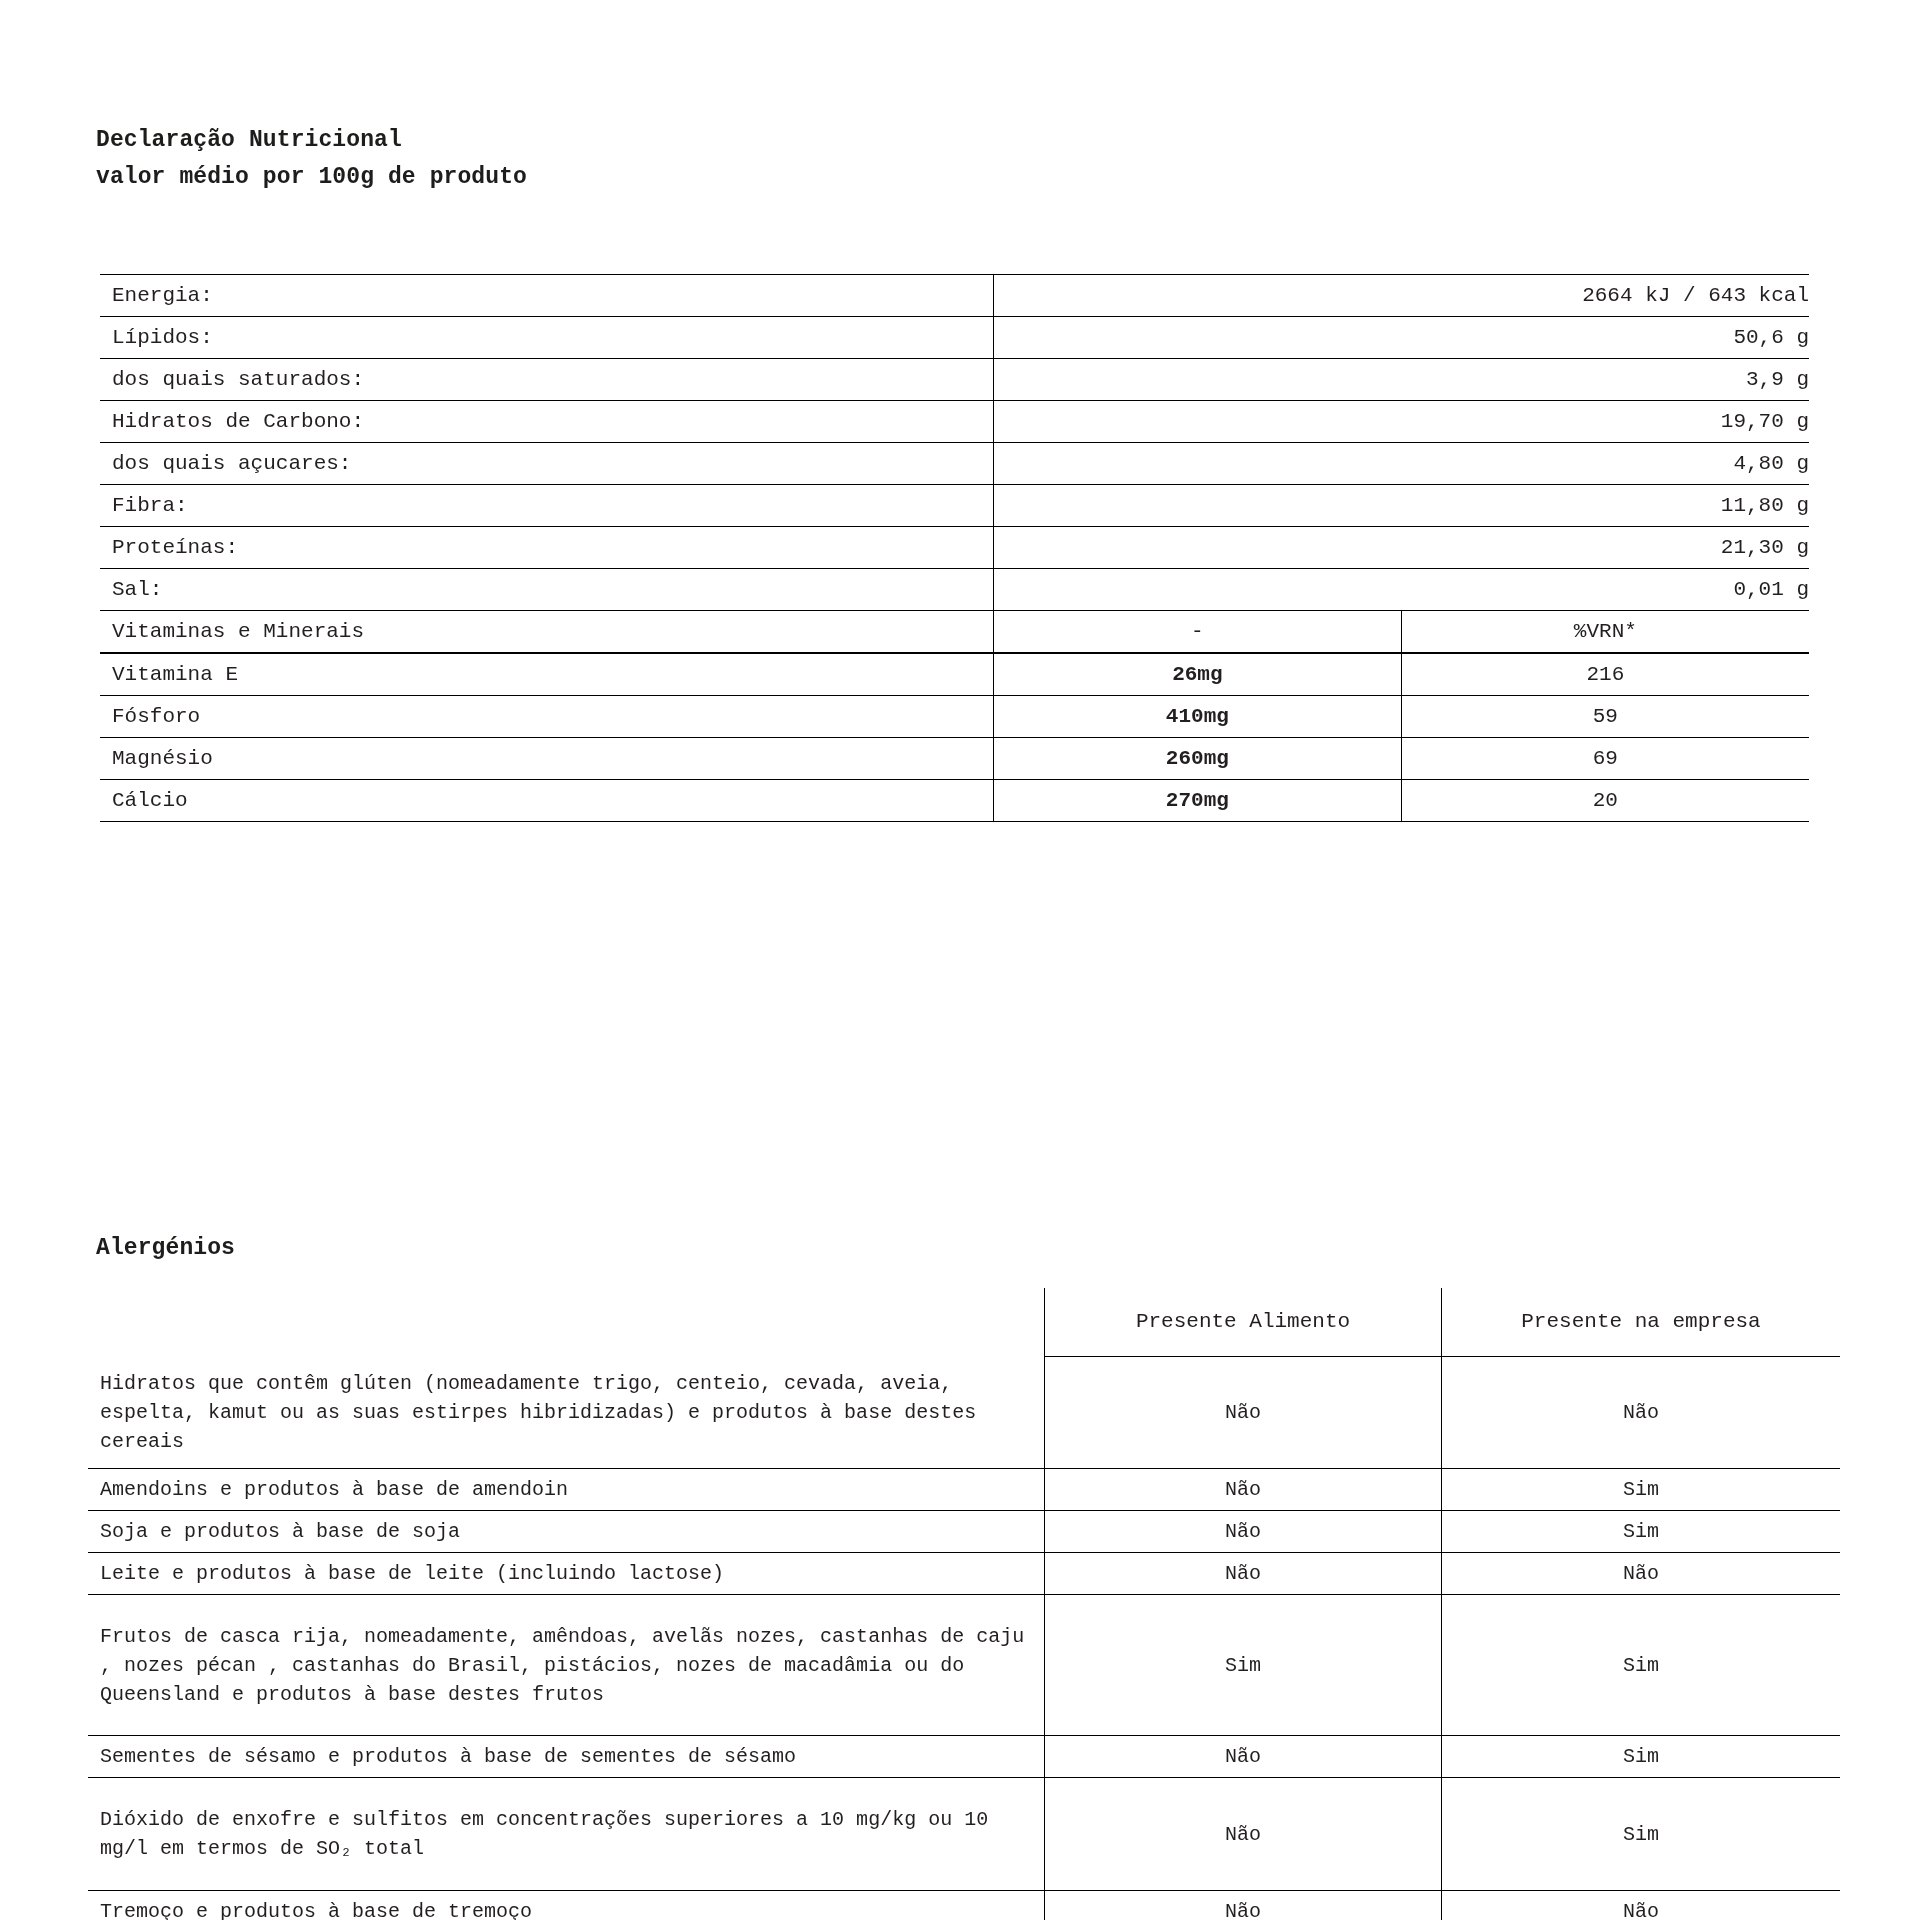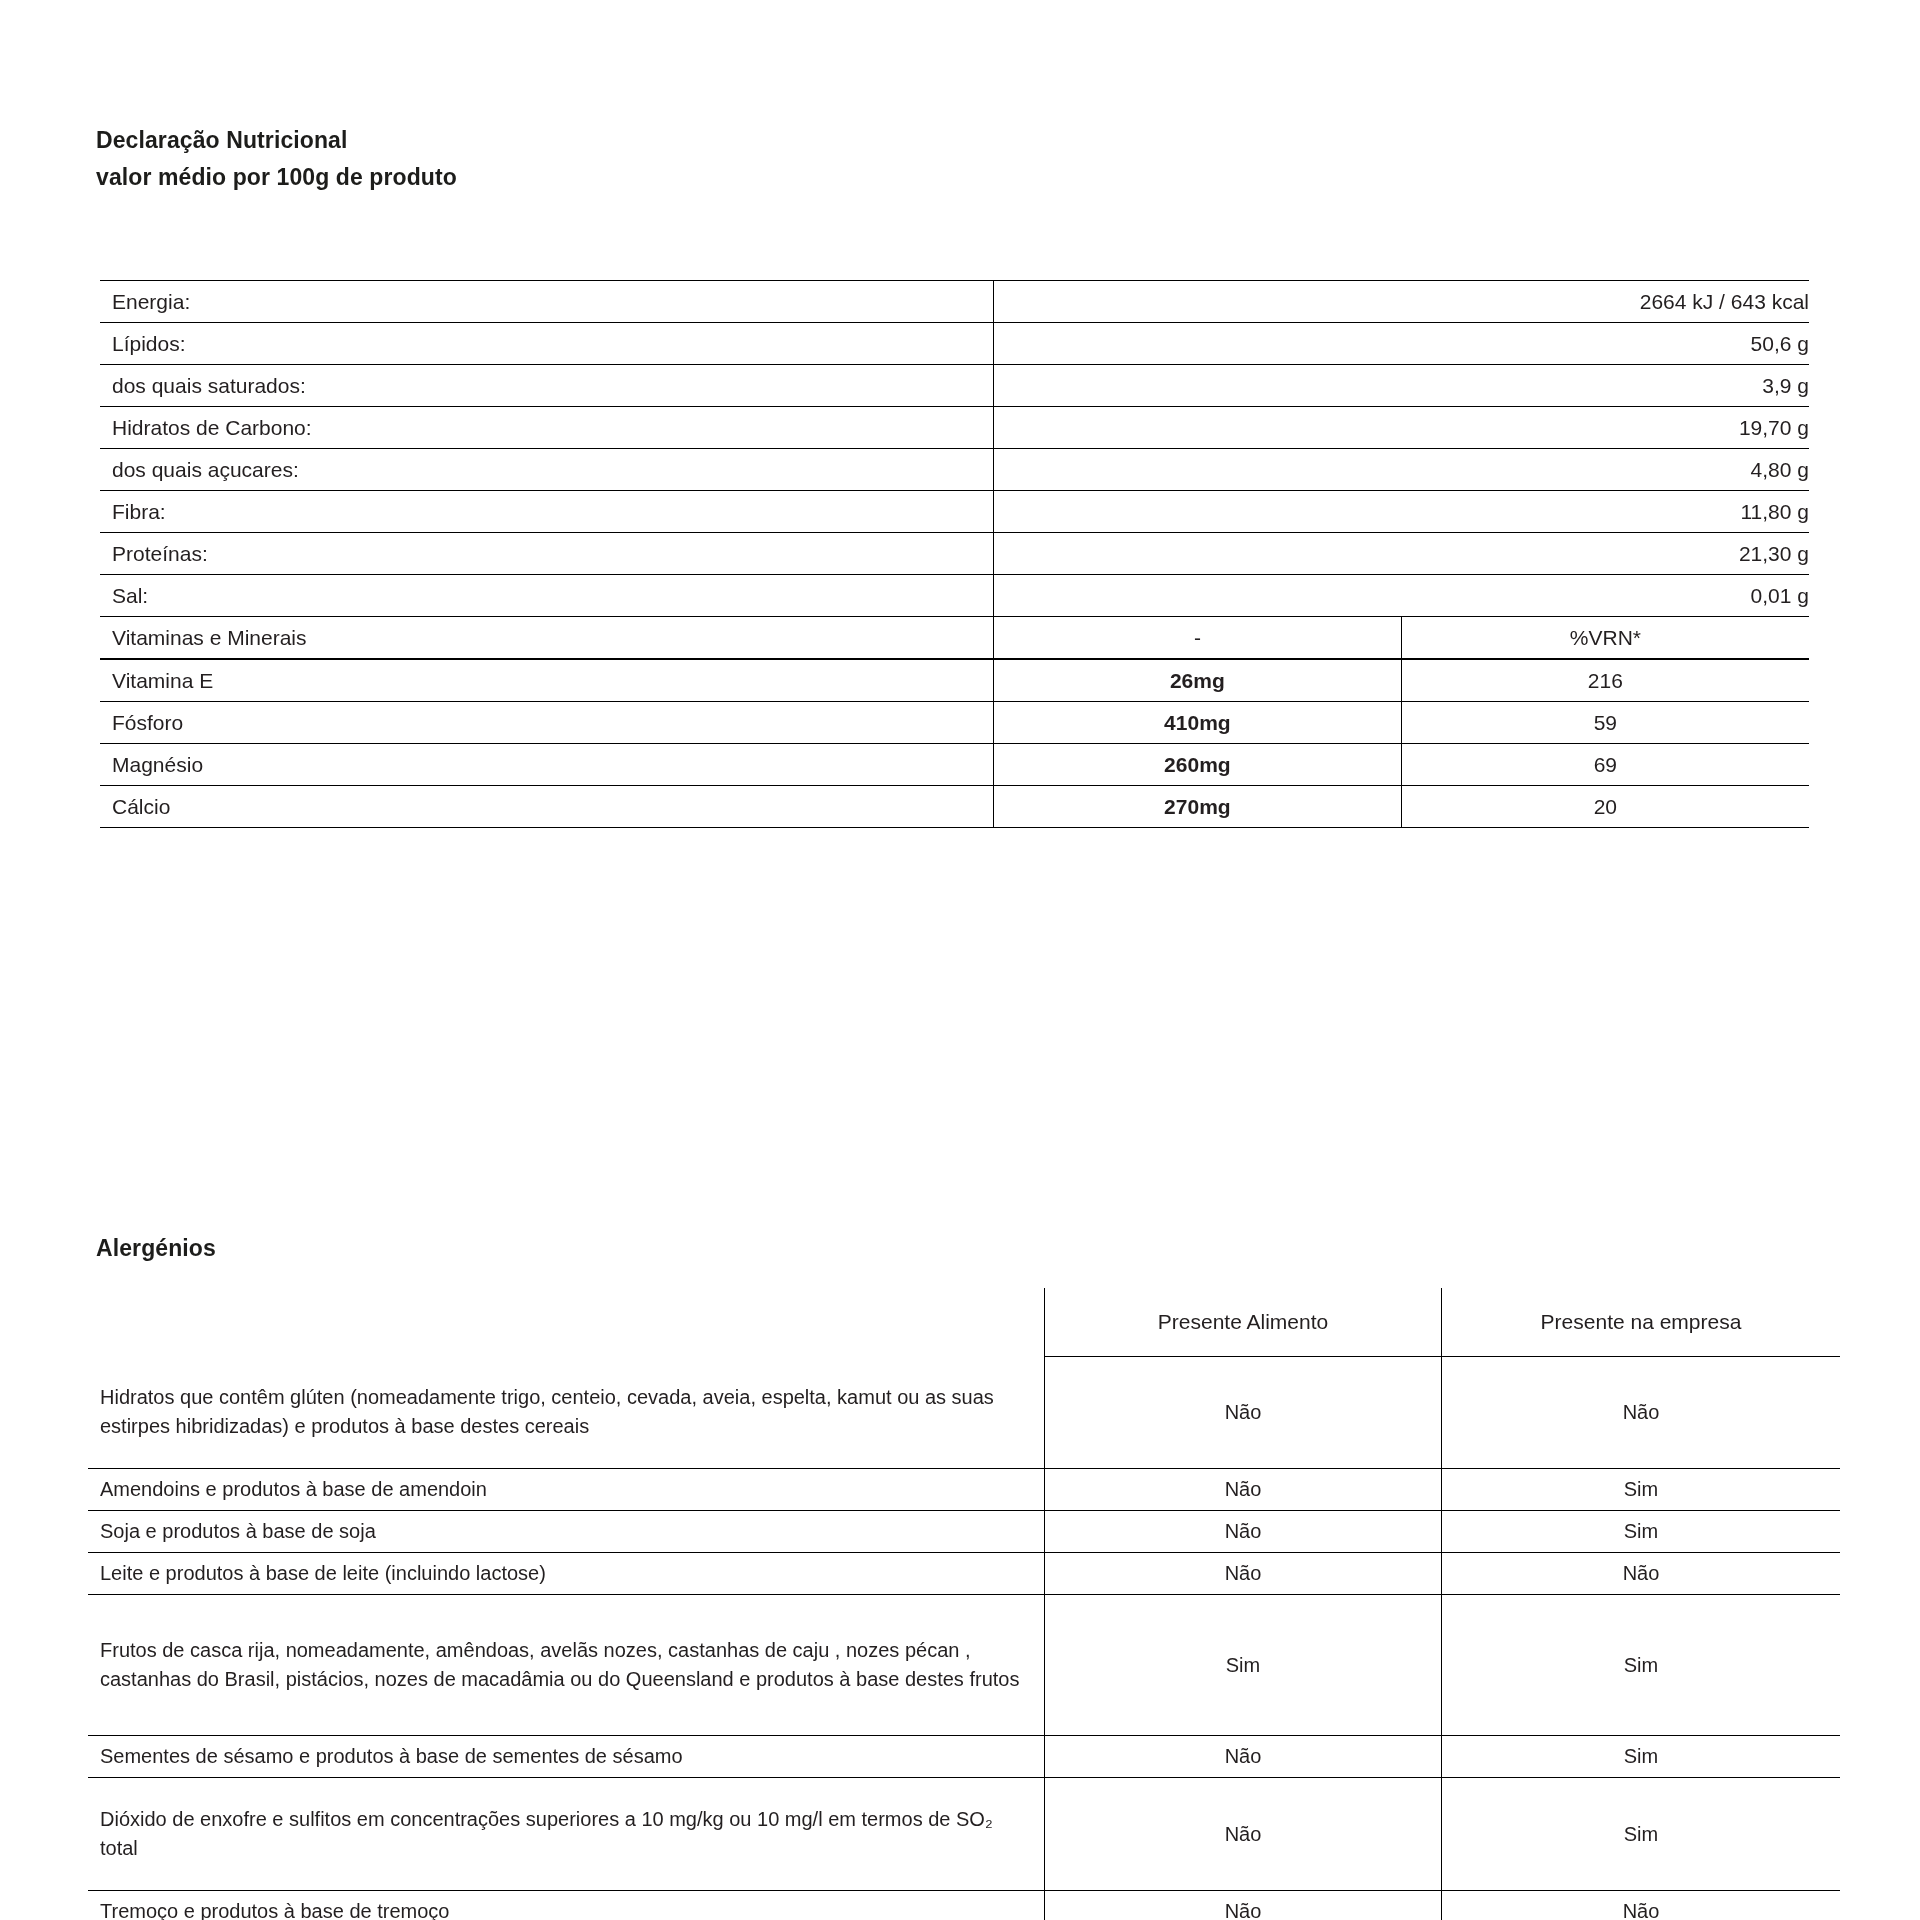--- a/index.html
+++ b/index.html
@@ -13,20 +13,21 @@
     font-family: "Liberation Sans", sans-serif;
     color: #231f20;
     position: relative;
     overflow: hidden;
   }
   .page {
     position: absolute;
     left: 0; top: 0;
     width: 1708px;
     height: 1920px;
+    font-family: Liberation Mono, monospace;
   }
 
   
   .nutri-heading {
     position: absolute;
     left: 96px;
     top: 122px;
     font-size: 23px;
     font-weight: bold;
     line-height: 1.62;
@@ -37,21 +38,21 @@
 
   table.tbl {
     border-collapse: collapse;
     table-layout: fixed;
   }
 
   
   .nutri-wrap {
     position: absolute;
     left: 100px;
-    top: 280px;
+    top: 274px;
     width: 1709px;
   }
   .nutri-wrap table { width: 100%; }
   .nutri-wrap td {
     font-size: 21px;
     color: #231f20;
     border-bottom: 1.5px solid #000;
     padding: 0;
     height: 41px;
     vertical-align: middle;

